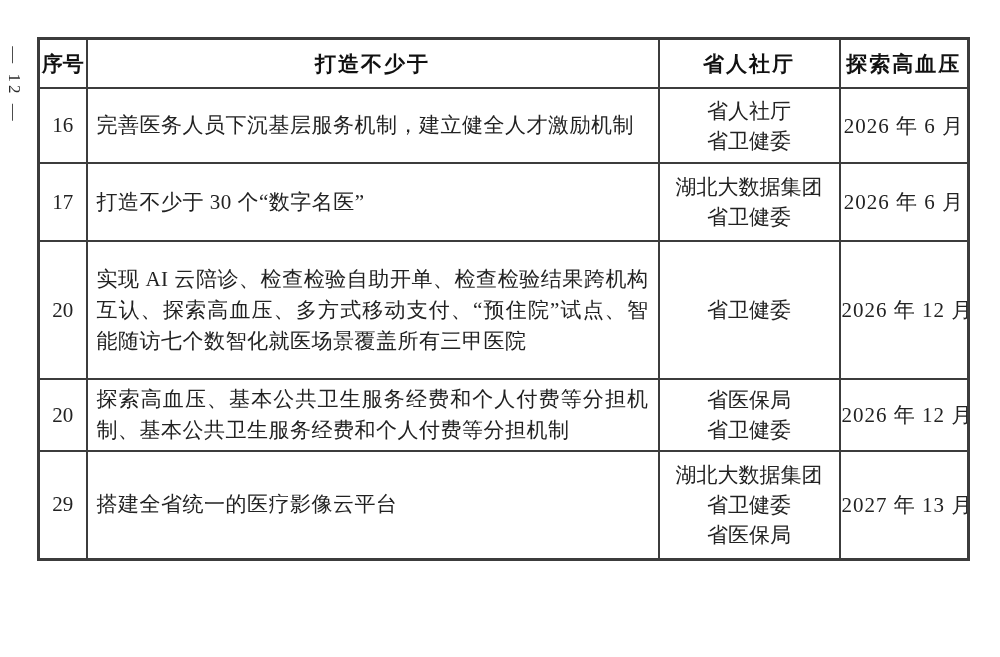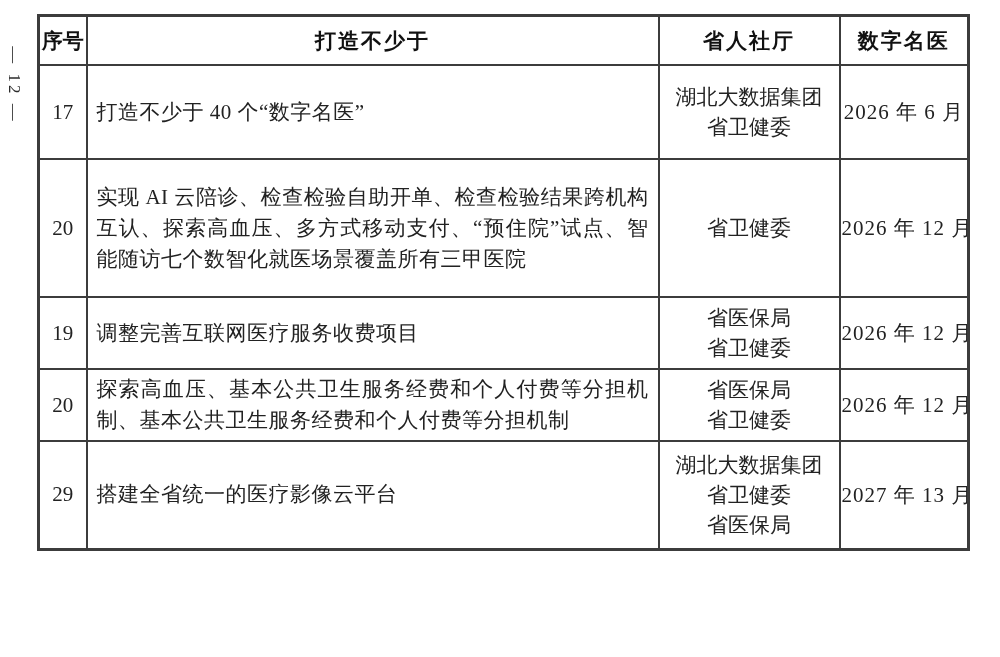--- a/index.html
+++ b/index.html
@@ -22,21 +22,21 @@
     transform: translate(-50%, -50%) rotate(90deg);
     transform-origin: center center;
     font-size: 17px;
     letter-spacing: 3px;
     white-space: nowrap;
     color: #2b2b2b;
   }
   table.tasks {
     position: absolute;
     left: 37px;
-    top: 14px;
+    top: 37px;
     width: 930px;
     border-collapse: collapse;
     table-layout: fixed;
     border: 3px solid #3c3c3c;
   }
   table.tasks th,
   table.tasks td {
     border: 2px solid #3c3c3c;
     overflow: hidden;
   }
@@ -88,42 +88,42 @@
     <col style="width:48px">
     <col style="width:572px">
     <col style="width:181px">
     <col style="width:129px">
   </colgroup>
   <thead>
     <tr>
       <th class="seq">序号</th>
       <th>打造不少于</th>
       <th>省人社厅</th>
-      <th>数字名医</th>
+      <th>探索高血压</th>
     </tr>
   </thead>
   <tbody>
-    <tr style="height:94px">
+    <tr style="height:75px">
+      <td class="no">16</td>
+      <td class="task">完善医务人员下沉基层服务机制，建立健全人才激励机制</td>
+      <td class="units">省人社厅
+省卫健委</td>
+      <td class="deadline">2026 年 6 月</td>
+    </tr>
+    <tr style="height:78px">
       <td class="no">17</td>
-      <td class="task">打造不少于 40 个“数字名医”</td>
+      <td class="task">打造不少于 30 个“数字名医”</td>
       <td class="units">湖北大数据集团
 省卫健委</td>
       <td class="deadline">2026 年 6 月</td>
     </tr>
     <tr style="height:138px">
       <td class="no">20</td>
       <td class="task">实现 AI 云陪诊、检查检验自助开单、检查检验结果跨机构互认、探索高血压、多方式移动支付、“预住院”试点、智能随访七个数智化就医场景覆盖所有三甲医院</td>
       <td class="units">省卫健委</td>
-      <td class="deadline">2026 年 12 月</td>
-    </tr>
-    <tr style="height:72px">
-      <td class="no">19</td>
-      <td class="task">调整完善互联网医疗服务收费项目</td>
-      <td class="units">省医保局
-省卫健委</td>
       <td class="deadline">2026 年 12 月</td>
     </tr>
     <tr style="height:56px">
       <td class="no">20</td>
       <td class="task">探索高血压、基本公共卫生服务经费和个人付费等分担机制、基本公共卫生服务经费和个人付费等分担机制</td>
       <td class="units">省医保局
 省卫健委</td>
       <td class="deadline">2026 年 12 月</td>
     </tr>
     <tr style="height:108px">

